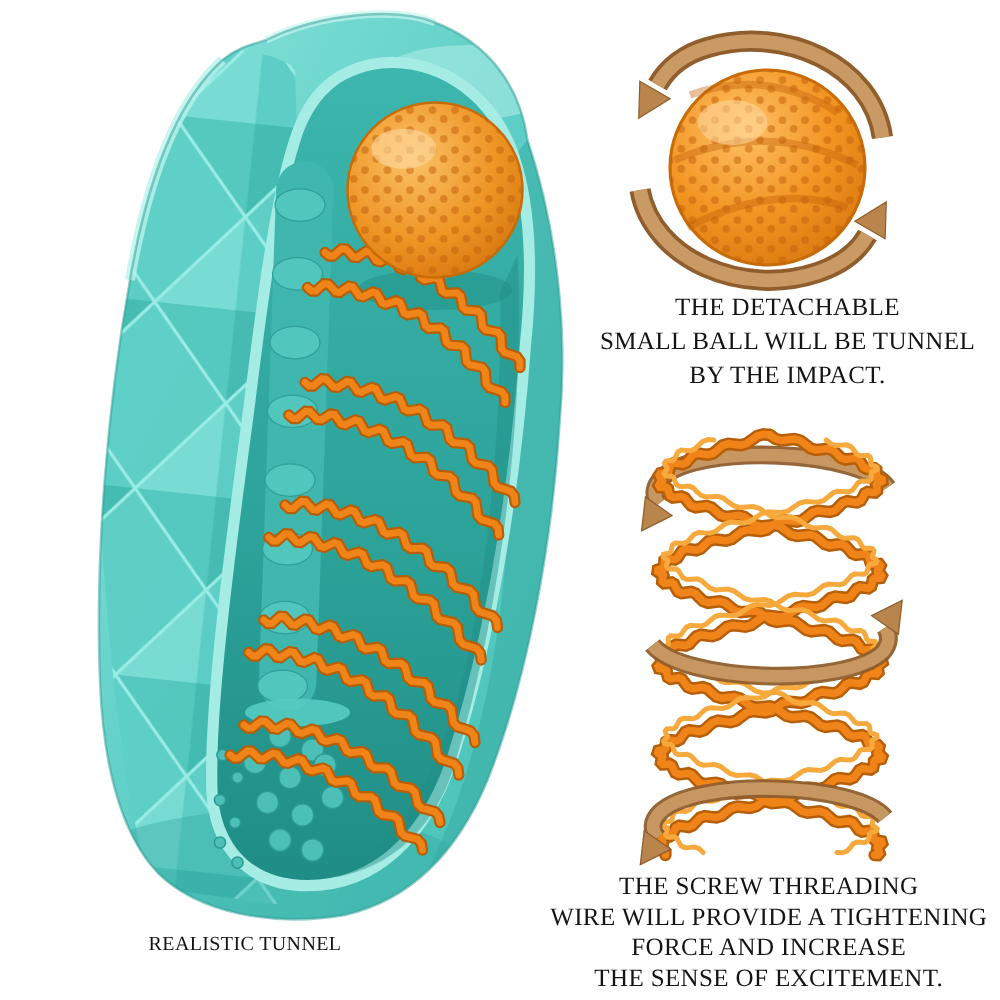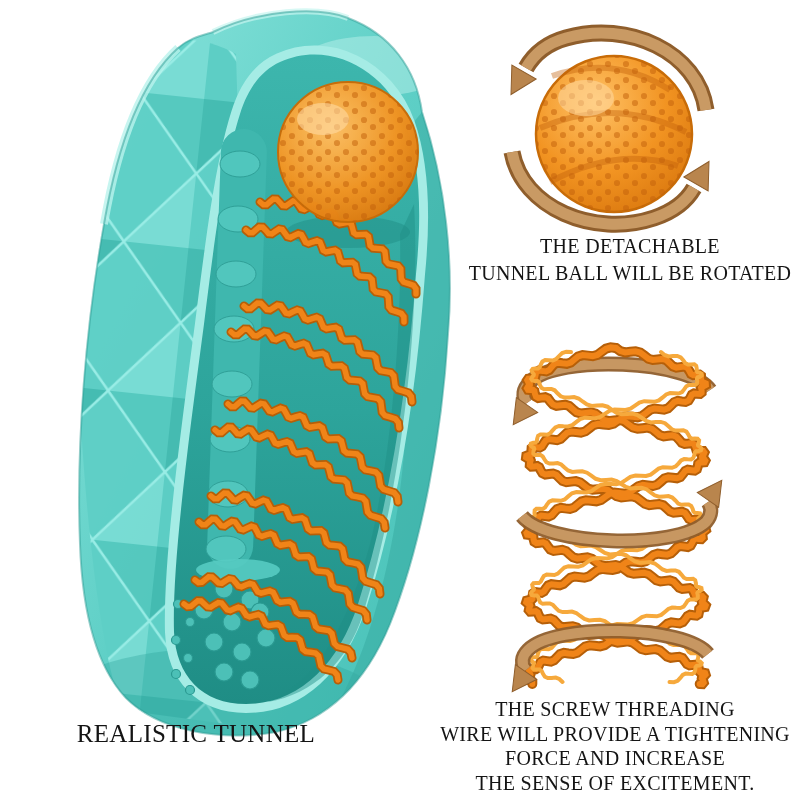--- a/index.html
+++ b/index.html
@@ -3,21 +3,21 @@
 <meta charset="utf-8">
 <style>
   html,body{margin:0;padding:0;background:#fff;}
   #stage{position:relative;width:800px;height:800px;background:#ffffff;overflow:hidden;
          font-family:"Liberation Serif", serif;border-radius:30px;}
   .fig{position:absolute;}
   .cap{position:absolute;text-align:center;color:#141414;letter-spacing:.3px;}
   .cap div{white-space:nowrap;}
   .cap-ball{left:462px;top:233px;width:336px;font-size:20px;line-height:27px;}
   .cap-screw{left:426px;top:697px;width:378px;font-size:20px;line-height:24.5px;}
-  .cap-tunnel{left:48px;top:720px;width:296px;font-size:25px;line-height:27px;}
+  .cap-tunnel{left:48px;top:742px;width:296px;font-size:16px;line-height:27px;}
 </style>
 </head>
 <body>
 
 <div id="stage">
 
   <svg class="fig" style="left:18px;top:4px" width="440" height="740" viewBox="0 0 440 740">
     <defs>
       <linearGradient id="gbody" x1="0" y1="0" x2="1" y2="1">
         <stop offset="0" stop-color="#8ae4dc"></stop>
@@ -161,21 +161,22 @@
     </g>
     <g>
       <path d="M 34 140 C 44 196 116 226 176 206 C 194 200 208 190 216 176" fill="none" stroke="#8f5e2c" stroke-width="17"></path>
       <path d="M 34 140 C 44 196 116 226 176 206 C 194 200 208 190 216 176" fill="none" stroke="#c99a64" stroke-width="11"></path>
       <polygon points="0,-14 26,0 0,14" fill="#b9854d" stroke="#8f5e2c" stroke-width="1" transform="translate(218,172) rotate(-60)"></polygon>
     </g>
   </svg>
 
   <div class="cap cap-ball">
     <div>THE DETACHABLE</div>
-    <div>TUNNEL BALL WILL BE ROTATED</div>
+    <div>SMALL BALL WILL BE TUNNEL</div>
+    <div>BY THE IMPACT.</div>
   </div>
 
   <svg class="fig" style="left:494px;top:338px" width="244" height="356" viewBox="0 0 244 356">
     <g>
       <path d="M 216 52 C 196 22 64 16 36 44 C 29 51 28 58 33 65" fill="none" stroke="#8f5e2c" stroke-width="15" opacity="0.95"></path>
       <path d="M 216 52 C 196 22 64 16 36 44 C 29 51 28 58 33 65" fill="none" stroke="#c99a64" stroke-width="10" opacity="0.95"></path>
       <polygon points="0,-13 24,0 0,13" fill="#b9854d" stroke="#8f5e2c" stroke-width="1" transform="translate(33,67) rotate(125)"></polygon>
     </g>
     <g fill="none" stroke-linecap="round">
       <path stroke="#b65f08" stroke-width="10" d="M122.0 10.0L126.3 13.1L131.1 14.4L136.4 13.8L141.6 13.3L146.3 14.5L150.4 17.6L154.4 20.7L158.8 22.0L163.6 21.5L168.4 20.9L172.4 22.2L175.7 25.3L178.8 28.3L182.4 29.6L186.4 29.1L190.3 28.6L193.3 29.9L195.3 32.9L197.0 35.9L199.3 37.1L202.3 36.7L205.3 36.5L207.0 37.8L207.1 40.5L206.7 43.0L207.4 44.0L209.6 44.4L211.8 45.4L211.9 47.0L209.8 48.2L207.6 48.6L207.0 49.7L207.6 52.0L207.6 54.7L206.0 56.0L203.1 55.8L200.1 55.5L197.9 56.7L196.4 59.6L194.5 62.6L191.5 63.9L187.7 63.5L183.7 62.9L180.2 64.2L177.2 67.3L174.0 70.4L170.0 71.6L165.3 71.1L160.5 70.5L156.1 71.8L152.2 74.9L148.1 78.0L143.5 79.3L138.2 78.7L133.0 78.2L128.2 79.4L123.9 82.5L119.6 85.7L114.7 86.9L109.5 86.4L104.2 85.8L99.5 87.1L95.4 90.2L91.4 93.3L86.9 94.6L82.0 94.0L77.3 93.5L73.1 94.7L69.8 97.8L66.6 100.9L63.0 102.2L58.9 101.6L54.9 101.1L51.8 102.4L49.7 105.5L47.9 108.4L45.6 109.7L42.5 109.3L39.4 109.0L37.6 110.3L37.4 113.1L37.7 115.6L36.9 116.7L34.6 116.9L32.3 117.8L32.1 119.4L34.1 120.7L36.3 121.3L36.7 122.3L36.0 124.5L35.8 127.2L37.4 128.6L40.2 128.4L43.1 128.0L45.2 129.2L46.6 132.2L48.4 135.2L51.3 136.5L55.1 136.0L59.0 135.5L62.4 136.8L65.3 139.8L68.5 142.9L72.4 144.2L77.1 143.6L81.8 143.1L86.2 144.4L90.1 147.5L94.1 150.6L98.7 151.8L103.9 151.3L109.1 150.7L113.9 152.0L118.2 155.1L122.6 158.2L127.4 159.5L132.7 158.9L137.9 158.3L142.6 159.6L146.8 162.7L150.9 165.8L155.3 167.1L160.3 166.5L165.1 166.0L169.3 167.3L172.7 170.4L176.0 173.4L179.6 174.7L183.8 174.2L187.8 173.7L191.0 175.0L193.2 178.0L195.1 181.0L197.5 182.2L200.7 181.8L203.8 181.5L205.7 182.8L206.1 185.6L206.0 188.2L206.9 189.3L209.2 189.5L211.5 190.2L211.9 191.8L210.0 193.3L207.9 194.0L207.5 194.9L208.4 197.1L208.7 199.7L207.3 201.1L204.5 200.9L201.6 200.6L199.6 201.8L198.3 204.7L196.6 207.7L193.8 209.0L190.1 208.5L186.3 208.0L183.0 209.3L180.1 212.4L177.0 215.4L173.1 216.7L168.5 216.2L163.8 215.6L159.5 216.9L155.7 220.0L151.7 223.1L147.1 224.4L141.9 223.8L136.7 223.3L132.0 224.5L127.7 227.6L123.3 230.8L118.5 232.0L113.2 231.5L107.9 230.9L103.2 232.2L99.0 235.3L94.9 238.4L90.4 239.7L85.4 239.1L80.6 238.5L76.4 239.8L72.8 242.9L69.5 246.0L65.8 247.3L61.6 246.7L57.5 246.2L54.2 247.5L51.9 250.5L49.9 253.5L47.4 254.8L44.2 254.4L41.0 254.0L39.0 255.4L38.5 258.2L38.5 260.8L37.5 261.9L35.1 262.0L32.7 262.6L32.2 264.2L34.0 265.8L36.0 266.7L36.3 267.6L35.3 269.6L34.8 272.1L36.1 273.6L38.9 273.5L41.7 273.2L43.6 274.4L44.8 277.3L46.3 280.2L49.0 281.5L52.7 281.1L56.5 280.6L59.7 281.9L62.5 284.9L65.5 288.0L69.3 289.3L73.9 288.7L78.6 288.2L82.8 289.4L86.6 292.5L90.5 295.7L95.1 296.9L100.2 296.4L105.4 295.8L110.2 297.1L114.5 300.2L118.8 303.3L123.6 304.6L128.9 304.0L134.2 303.4L138.9 304.7L143.2 307.8L147.3 310.9L151.8 312.2L156.8 311.6L161.7 311.1L166.0 312.4L169.6 315.5L173.0 318.5L176.8 319.8L181.0 319.3L185.2 318.8L188.5 320.0L190.9 323.1L193.0 326.1L195.6 327.3L198.9 326.9L202.1 326.6L204.2 327.9L204.9 330.7L205.1 333.4L206.2 334.5L208.6 334.5L211.1 335.0L211.6 336.6L210.0 338.4L208.0 339.3L207.8 340.3L209.0 342.2L209.7 344.6L208.4 346.1L205.7 346.0"></path>

